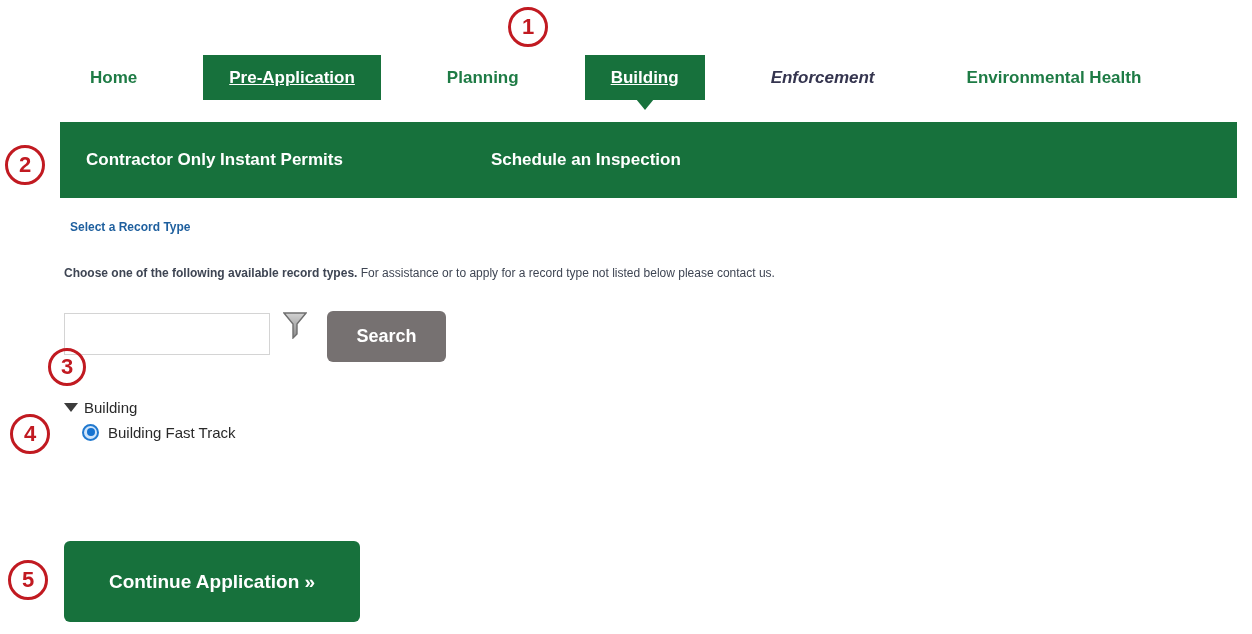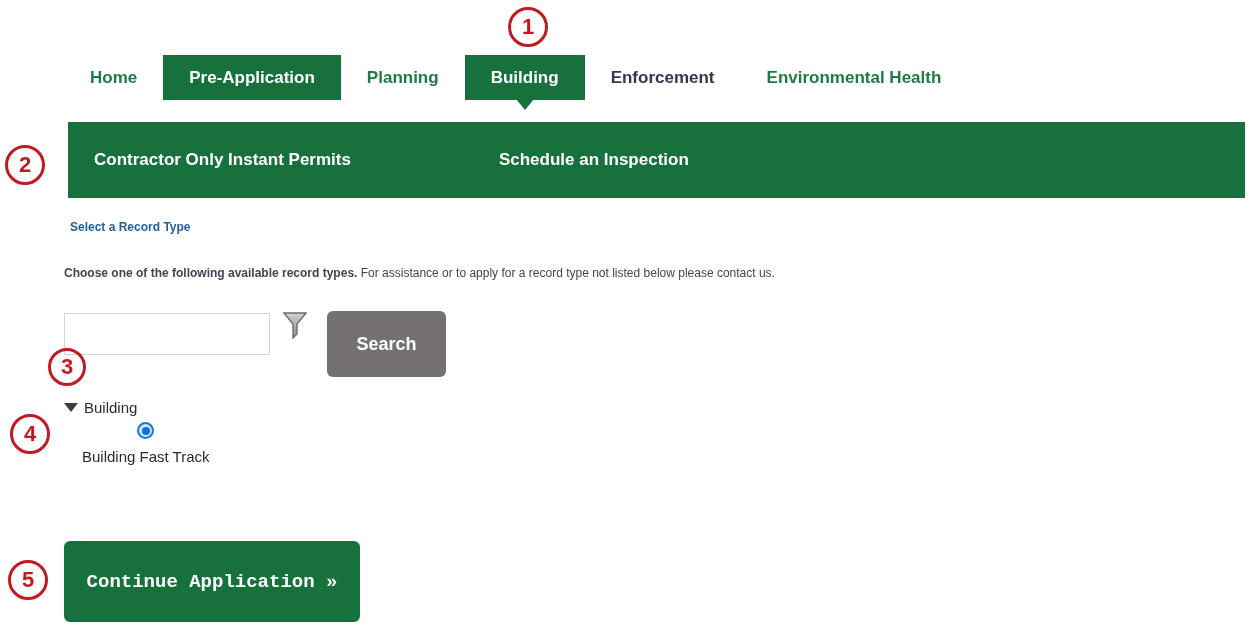--- a/index.html
+++ b/index.html
@@ -1,36 +1,36 @@
 <!DOCTYPE html>
 <html><head>
 <meta charset="utf-8">
 <style>
   * { margin:0; padding:0; box-sizing:border-box; }
   html,body { background:#ffffff; }
   body { font-family:"Liberation Sans","DejaVu Sans",sans-serif; }
   #page { position:relative; width:1252px; height:634px; background:#ffffff; overflow:hidden; }
 
   
-  .top-nav { position:absolute; left:64px; top:55px; height:45px; display:flex; align-items:stretch; }
+  .top-nav { position:absolute; left:64px; top:55px; height:45px; display:flex; align-items:stretch;gap:40px; }
   .top-nav .tab {
     display:flex; align-items:center; padding:0 26px;
     font-size:17px; font-weight:bold; color:#1e7b45; cursor:pointer; white-space:nowrap;
   }
-  .top-nav .tab.active { background:#17713c; color:#ffffff; position:relative; }
-  .top-nav .tab.dark { color:#35354f; }
+  .top-nav .tab.active { background:#17713c; color:#ffffff; position:relative;text-decoration:underline; }
+  .top-nav .tab.dark { color:#35354f;font-style:italic; }
   .top-nav .tab.pointer::after {
     content:""; position:absolute; left:50%; bottom:-10px; margin-left:-9px;
     border-left:9px solid transparent; border-right:9px solid transparent;
     border-top:11px solid #17713c;
   }
 
   
   .sub-nav {
-    position:absolute; left:68px; top:122px; width:1177px; height:76px;
+    position:absolute; left:60px; top:122px; width:1177px; height:76px;
     background:#17713c; display:flex; align-items:center;
   }
   .sub-nav .subnav-item {
     color:#ffffff; font-size:17px; font-weight:bold; cursor:pointer; white-space:nowrap;
   }
   .sub-nav .subnav-item:nth-child(1){ margin-left:26px; }
   .sub-nav .subnav-item:nth-child(2){ margin-left:148px; }
   .sub-nav .subnav-item:nth-child(3){ margin-left:92px; }
 
   
@@ -44,47 +44,47 @@
   }
   .intro-line .b { font-weight:bold; }
 
   .search-row { position:absolute; left:64px; top:311px; display:flex; align-items:flex-start; }
   .search-input {
     width:206px; height:42px; margin-top:2px; border:1px solid #d4d4d4; background:#ffffff;
     font-size:15px; padding:0 8px; outline:none; color:#333;
   }
   .filter-btn { margin-left:13px; margin-top:1px; width:24px; height:27px; cursor:pointer; background:none; border:none; padding:0; }
   .search-btn {
-    margin-left:20px; width:119px; height:66px; background:#767171; border:none; border-radius:6px;
+    margin-left:20px; width:119px; height:51px; background:#767171; border:none; border-radius:6px;
     color:#ffffff; font-family:inherit; font-size:18px; font-weight:bold; cursor:pointer;
   }
 
   
   .record-tree { position:absolute; left:64px; top:397px; font-size:15px; color:#2a2a2a; }
   .tree-group { display:flex; align-items:center; gap:6px; height:20px; cursor:pointer; }
   .caret-down {
     width:0; height:0; border-left:7px solid transparent; border-right:7px solid transparent;
     border-top:9px solid #3c3c3c; display:inline-block;
   }
-  .tree-option { display:flex; align-items:center; gap:9px; height:20px; margin:5px 0 0 18px; cursor:pointer;flex-direction:column; }
+  .tree-option { display:flex; align-items:center; gap:9px; height:20px; margin:5px 0 0 18px; cursor:pointer; }
   .radio {
     width:17px; height:17px; border-radius:50%; border:2px solid #8e8e8e; background:#ffffff;
     position:relative; flex:0 0 auto;
   }
   .radio.selected { border-color:#2179cf; background:#cfe4fa; }
   .radio.selected::after {
     content:""; position:absolute; left:2.5px; top:2.5px; width:8px; height:8px;
     border-radius:50%; background:#1673d1;
   }
 
   
   .continue-btn {
     position:absolute; left:64px; top:541px; width:296px; height:81px;
     background:#17713c; border:none; border-radius:6px;
-    color:#ffffff; font-family:Liberation Mono, monospace; font-size:19px; font-weight:bold; cursor:pointer;
+    color:#ffffff; font-family:Liberation Sans, sans-serif; font-size:19px; font-weight:bold; cursor:pointer;
   }
 
   
   .anno {
     position:absolute; width:40px; height:40px; border:3px solid #c11a21; border-radius:50%;
     display:flex; align-items:center; justify-content:center;
     color:#c11a21; font-size:22px; font-weight:bold; background:transparent; pointer-events:none;
   }
   .anno-1 { left:508px; top:7px; }
   .anno-2 { left:5px;  top:145px; }

